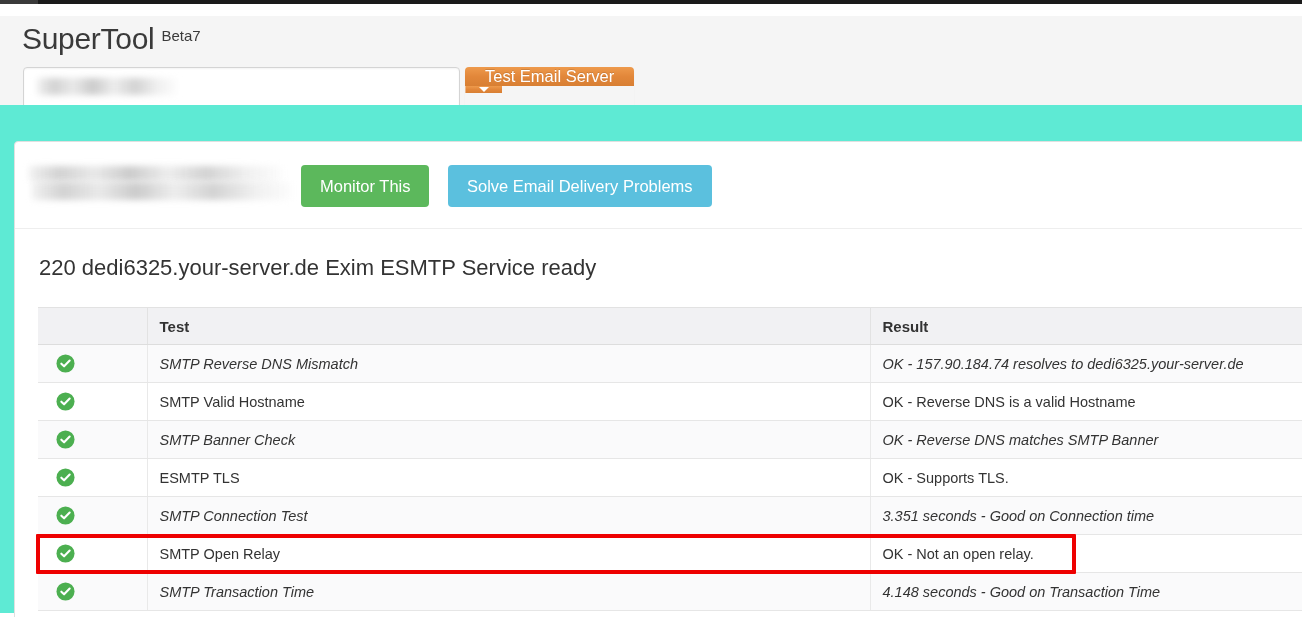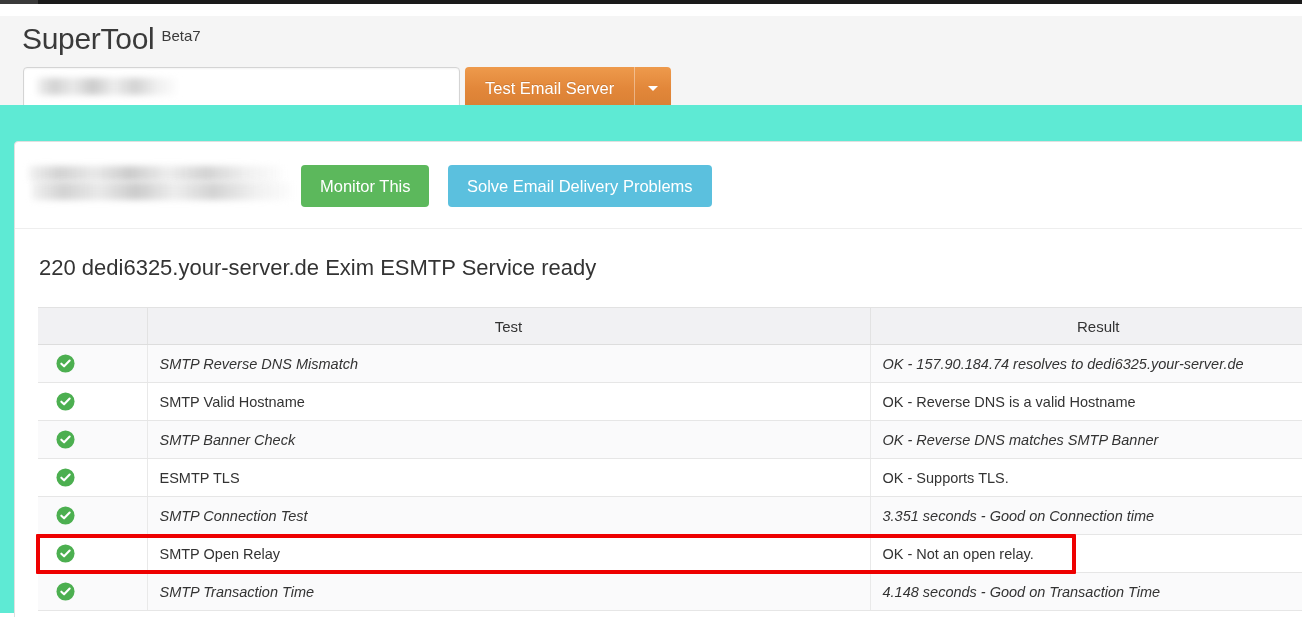--- a/index.html
+++ b/index.html
@@ -77,20 +77,21 @@
   }
   #search-redact {
     top: 10px; left: 13px; width: 140px; height: 17px;
   }
 
   #test-btn-group {
     position: absolute; top: 51px; left: 465px;
     height: 43px; display: flex;
     border-radius: 4px; overflow: hidden;
     box-shadow: 0 1px 1px rgba(0,0,0,0.08);
+    flex-direction: column;
   }
   #test-email-server-button {
     background: linear-gradient(180deg, #ee9a4c 0%, #e2873a 50%, #d87f33 100%);
     color: #ffffff;
     font-size: 16.5px;
     border: none;
     padding: 0 20px;
     display: flex; align-items: center;
     cursor: pointer;
     font-family: "Liberation Sans", sans-serif;
@@ -180,23 +181,23 @@
   }
   #results-table col.c-status { width: 109px; }
   #results-table col.c-test   { width: 723px; }
   #results-table col.c-result { width: 456px; }
 
   #results-table thead th {
     background: #f1f1f3;
     border-top: 1px solid #e2e2e2;
     border-bottom: 1px solid #dddddd;
     color: #333333;
-    font-weight: normal;
+    font-weight: bold;
     font-size: 15px;
-    text-align: center;
+    text-align: left;
     height: 37px;
     padding: 0 12px;
   }
   #results-table thead th.th-status { border-right: 1px solid #e2e2e2; }
   #results-table thead th.th-test   { border-right: 1px solid #e2e2e2; }
 
   #results-table tbody td {
     border-bottom: 1px solid #e6e6e6;
     height: 38px;
     padding: 0 12px;

